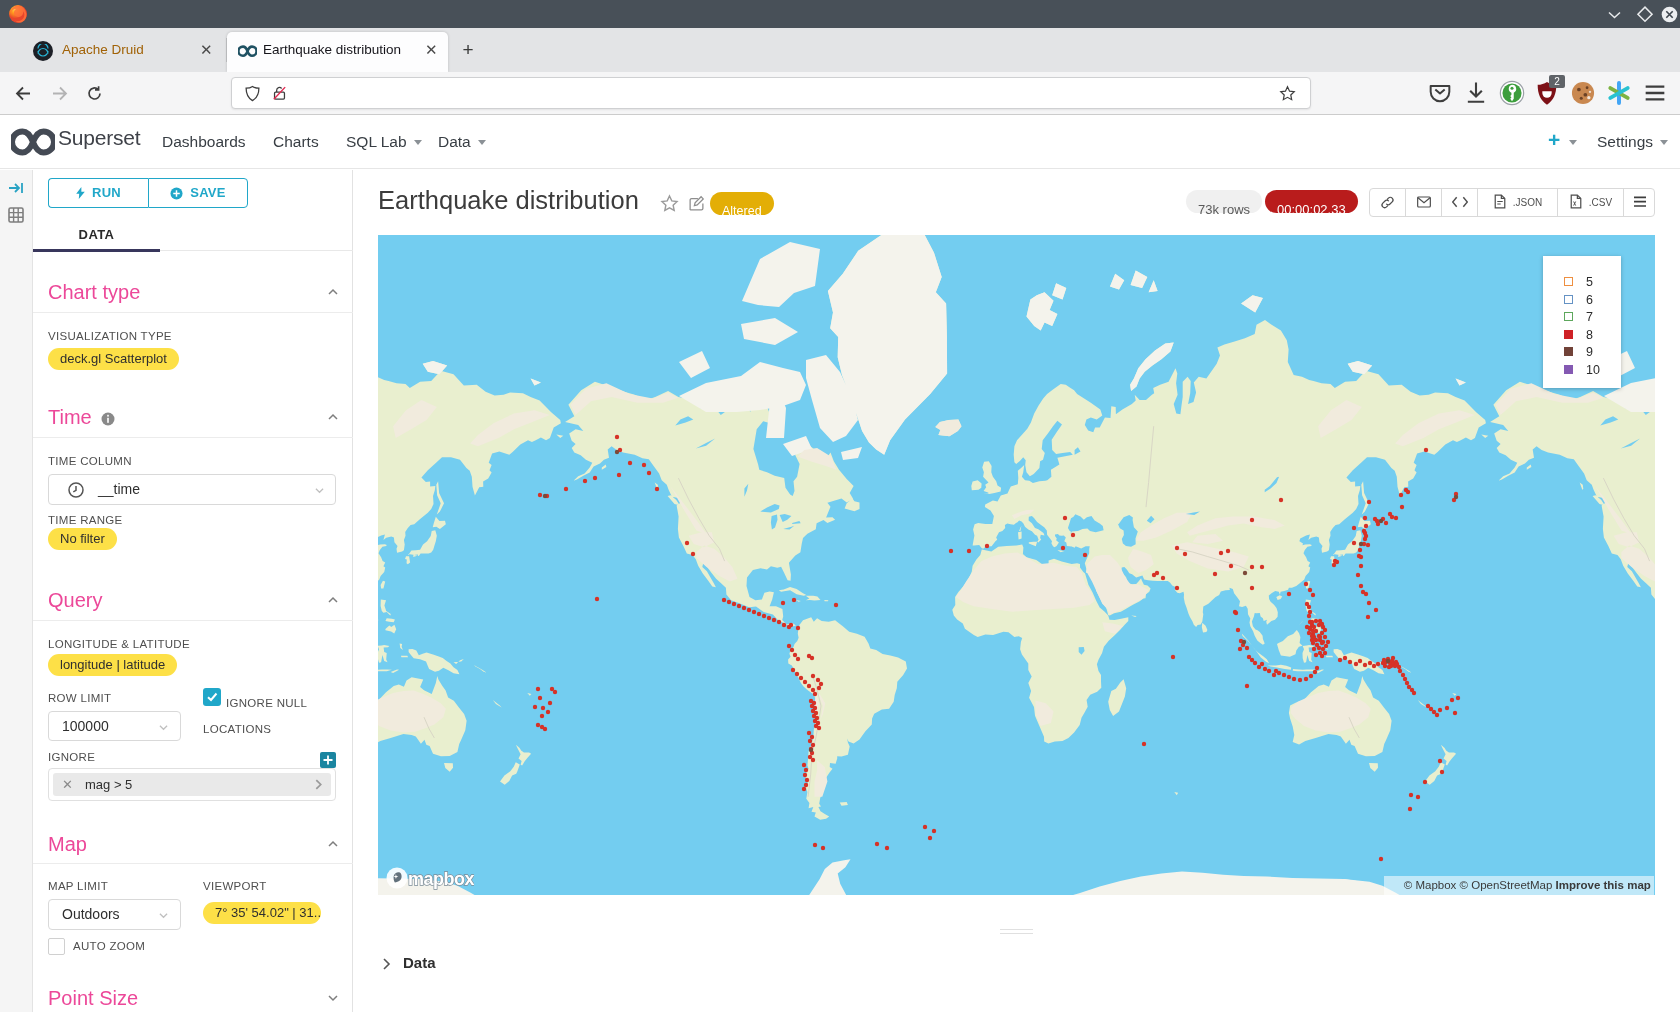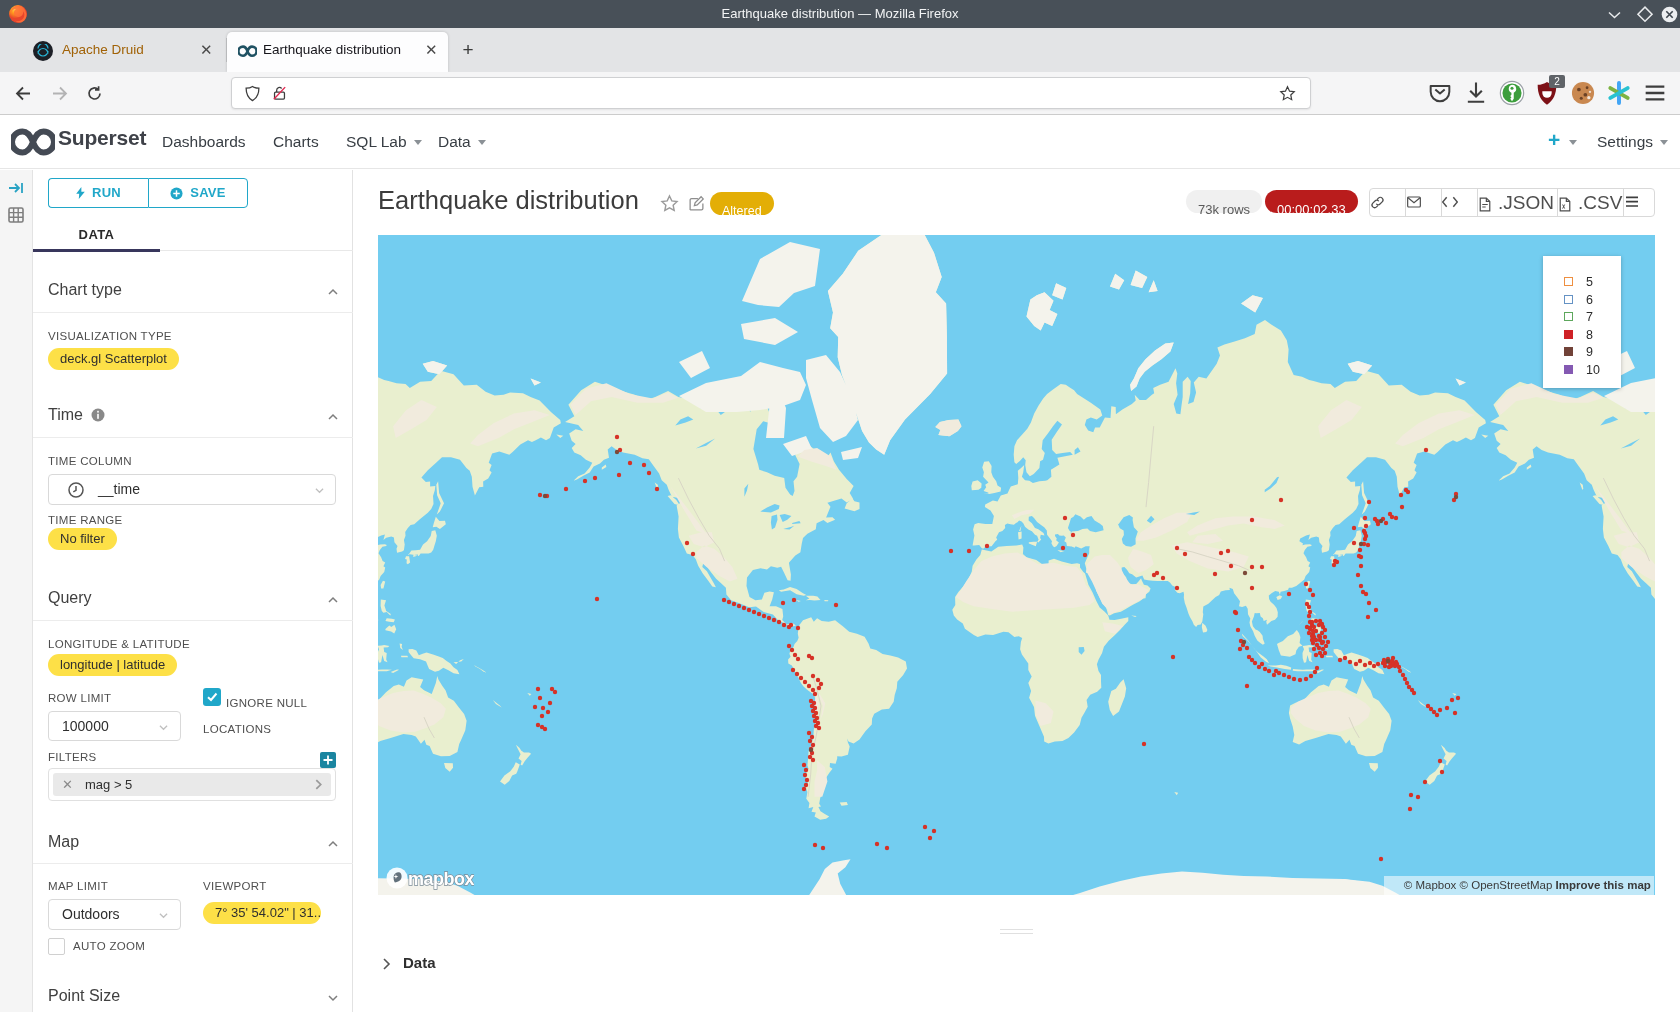--- a/index.html
+++ b/index.html
@@ -29,21 +29,20 @@
   <defs>
         <radialGradient id="ffg" cx="35%" cy="25%">
           <stop offset="0%" stop-color="#ffe14d"></stop>
           <stop offset="45%" stop-color="#ff9a1e"></stop>
           <stop offset="100%" stop-color="#e8452c"></stop>
         </radialGradient>
       </defs>
   <circle cx="10" cy="10" r="9" fill="url(#ffg)"></circle>
   <path d="M10,1.5 C6,1.5 3.2,4.6 3,8.5 C4,5.8 6,4.8 8,5 C6.5,6 5.6,7.6 6,9.6 C6.5,12 9,13.4 11.2,13 C14,12.5 15.6,10.3 15.2,7.3 C16.6,9 16.8,11.8 15.5,14 C13.8,16.8 10.2,18 7.2,16.6 C8.5,18.2 10.9,19 13,18.4 C16.5,17.4 18.8,14 18.3,10.2 C17.8,5.4 14.3,1.5 10,1.5 Z" fill="#ff7139" opacity=".85"></path>
  </svg>
- <div class="t">Earthquake distribution — Mozilla Firefox</div>
  <svg class="abs" style="left:1604px;top:6px" width="76" height="17" viewBox="0 0 76 17">
   <path d="M5,6.5 l5.5,5 l5.5,-5" stroke="#e8eaec" stroke-width="1.5" fill="none"></path>
   <rect x="36" y="3.2" width="10" height="10" transform="rotate(45 41 8.2)" stroke="#e8eaec" stroke-width="1.5" fill="none"></rect>
   <circle cx="65.5" cy="8.5" r="7.8" fill="#eceef0"></circle>
   <path d="M62.3,5.3 l6.4,6.4 M68.7,5.3 l-6.4,6.4" stroke="#3e464e" stroke-width="1.6"></path>
  </svg>
 </div>
 <div id="tabbar">
  <div id="tab1">
   <div class="fav"></div>
@@ -124,33 +123,33 @@
  <div class="abs" style="left:1549px;top:3px;width:16px;height:13px;background:#5f6368;border-radius:2px;color:#fff;font-size:10px;text-align:center;line-height:13px">2</div>
   </div>
 <style>
 #sheader{position:absolute;left:0;top:115px;width:1680px;height:54px;background:#fff;border-bottom:1px solid #e6e6e6}
 .navitem{position:absolute;top:18px;font-size:15.5px;color:#383e44;font-weight:500}
 .caret{display:inline-block;margin-left:7px;width:0;height:0;border-left:4px solid transparent;border-right:4px solid transparent;border-top:5px solid #8b9196;vertical-align:2px}
 #rail{position:absolute;left:0;top:170px;width:33px;height:842px;background:#f5f5f5;border-right:1px solid #e3e3e3}
 #sidebar{position:absolute;left:33px;top:170px;width:320px;height:842px;background:#fff;border-right:1px solid #e2e2e2}
 .runsave{position:absolute;top:8px;height:30px;border:1px solid #20a7c9;background:#fff;color:#20a7c9;font-size:13px;font-weight:700;text-align:center;line-height:28px;letter-spacing:.3px}
 #datatab{position:absolute;left:0px;top:49px;width:127px;height:32px;font-size:13px;font-weight:600;color:#2a2a2a;text-align:center;line-height:32px;letter-spacing:.4px}
-.sechead{position:absolute;left:15px;font-size:16px;color:#404040}
+.sechead{position:absolute;left:15px;font-size:20px;color:#ec4899}
 .sechev{position:absolute;left:295px;width:10px;height:10px}
 .divider{position:absolute;left:0;width:320px;height:1px;background:#ececec}
 .lbl{position:absolute;left:15px;font-size:11.5px;color:#4f4f4f;letter-spacing:.3px}
 .pill{position:absolute;background:#fde047;border-radius:11px;font-size:13px;color:#2f2f2f;padding:0 12px;height:22px;line-height:22px}
 .selbox{position:absolute;border:1px solid #d9d9d9;border-radius:4px;background:#fff;font-size:14px;color:#2e2e2e}
 .selchev{position:absolute;width:9px;height:9px}
 </style>
 <div id="sheader">
  <svg class="abs" style="left:11px;top:12px" width="44" height="30" viewBox="0 0 44 30">
       <path d="M11.5,4.5 a10.5,10.5 0 1 0 0,21 c5,0 7.8,-3.6 10.5,-10.5 c2.7,-6.9 5.5,-10.5 10.5,-10.5 a10.5,10.5 0 1 1 0,21 c-5,0 -7.8,-3.6 -10.5,-10.5 C19.3,8.1 16.5,4.5 11.5,4.5 Z" fill="none" stroke="#444a54" stroke-width="6"></path>
     </svg>
- <div class="abs" style="left:58px;top:11px;font-size:21px;font-weight:700;color:#3f4249;letter-spacing:-.2px">Superset</div>
+ <div class="abs" style="left:58px;top:11px;font-size:21px;font-weight:400;color:#3f4249;letter-spacing:-.2px">Superset</div>
  <div class="navitem" style="left:162px">Dashboards</div>
  <div class="navitem" style="left:273px">Charts</div>
  <div class="navitem" style="left:346px">SQL Lab<span class="caret"></span></div>
  <div class="navitem" style="left:438px">Data<span class="caret"></span></div>
  <div class="abs" style="left:1548px;top:13px;font-size:21px;font-weight:700;color:#20a7c9">+<span class="caret" style="margin-left:9px"></span></div>
  <div class="navitem" style="left:1597px">Settings<span class="caret"></span></div>
 </div>
 <div id="rail">
  <svg class="abs" style="left:8px;top:10px" width="16" height="16" viewBox="0 0 16 16">
       <path d="M1,8 h10 M7,4 l4,4 -4,4 M14,3 v10" stroke="#29a3c4" stroke-width="1.8" fill="none"></path>
@@ -216,21 +215,21 @@
  <div class="selbox" style="left:15px;top:541px;width:133px;height:30px">
   <span class="abs" style="left:13px;top:6px">100000</span>
   <svg class="selchev" style="left:110px;top:11px" viewBox="0 0 10 10">
         <path d="M1,3 l4,4 4,-4" stroke="#c0c0c0" stroke-width="1.4" fill="none"></path>
       </svg>
  </div>
  <div class="abs" style="left:170px;top:518px;width:18px;height:18px;background:#20a7c9;border-radius:3px"><svg width="18" height="18" viewBox="0 0 18 18">
         <path d="M5,9.2 L8,12 L13.5,5.5" stroke="#fff" stroke-width="2" fill="none"></path>
       </svg></div>
  <div class="abs" style="left:170px;top:520px;width:130px;font-size:11.5px;color:#4f4f4f;letter-spacing:.3px;line-height:26px;text-indent:23px">IGNORE NULL <span style="display:inline-block;text-indent:0">LOCATIONS</span></div>
- <div class="lbl" style="top:581px">FILTERS</div>
+ <div class="lbl" style="top:581px">IGNORE</div>
  <div class="abs" style="left:287px;top:582px;width:16px;height:16px;background:#1a85a0;border-radius:2px"><svg width="16" height="16" viewBox="0 0 16 16">
         <path d="M8,3.5 v9 M3.5,8 h9" stroke="#fff" stroke-width="1.8"></path>
       </svg></div>
  <div class="abs" style="left:15px;top:598px;width:288px;height:33px;border:1px solid #e0e0e0;border-radius:4px;background:#fff">
   <div class="abs" style="left:4px;top:4px;width:278px;height:23px;background:#e9e9e9;border-radius:3px">
    <span class="abs" style="left:9px;top:4px;color:#8a8a8a;font-size:13px">✕</span>
    <span class="abs" style="left:32px;top:4px;font-size:13px;color:#2f2f2f">mag &gt; 5</span>
    <svg class="abs" style="left:260px;top:6px" width="11" height="11" viewBox="0 0 10 10">
           <path d="M3,1 l4,4 -4,4" stroke="#9a9a9a" stroke-width="1.6" fill="none"></path>
         </svg>
@@ -256,21 +255,21 @@
 
  <div class="sechead" style="top:817px">Point Size</div>
  <svg class="sechev" style="top:823px" viewBox="0 0 10 10">
       <path d="M1,3 l4,4 4,-4" stroke="#7e7e7e" stroke-width="1.5" fill="none"></path>
     </svg>
 </div>
 <style>
 #main{position:absolute;left:354px;top:170px;width:1326px;height:842px;background:#fff}
 .hpill{position:absolute;border-radius:12px;font-size:13px;height:23px;line-height:23px;padding:8px 12px}
 .btngroup{position:absolute;left:1015px;top:18px;height:29px;border:1px solid #d9d9d9;border-radius:4px;background:#fff}
-.bcell{position:absolute;top:0;height:27px;border-right:1px solid #d9d9d9;color:#4e4e4e;font-size:19px;line-height:27px}
+.bcell{position:absolute;top:0;height:27px;border-right:1px solid #d9d9d9;text-align:center;color:#4e4e4e;font-size:10px;line-height:27px}
 #legend{position:absolute;left:1543px;top:256px;width:78px;height:132px;background:#fff;box-shadow:0 1px 4px rgba(0,0,0,.25);z-index:5}
 .litem{position:absolute;left:21px;width:60px;height:10px;font-size:12.5px;color:#2b2b2b}
 .lsw{position:absolute;left:0;top:0px;width:9px;height:9px}
 .ltxt{position:absolute;left:22px;top:-2px}
 #attrib{position:absolute;left:1384px;top:876px;width:270px;height:19px;background:rgba(255,255,255,.55);font-size:11.5px;color:#3a3a3a;line-height:19px;text-align:right;z-index:4}
 #mapbox-logo{position:absolute;left:386px;top:866px;z-index:4}
 #handle{position:absolute;left:1000px;top:929px;width:33px;height:5px;border-top:1.5px solid #e0e0e0;border-bottom:1.5px solid #e0e0e0}
 </style>
 <div id="main">
  <div class="abs" style="left:24px;top:16px;font-size:25.5px;color:#3c3c3c">Earthquake distribution</div>

